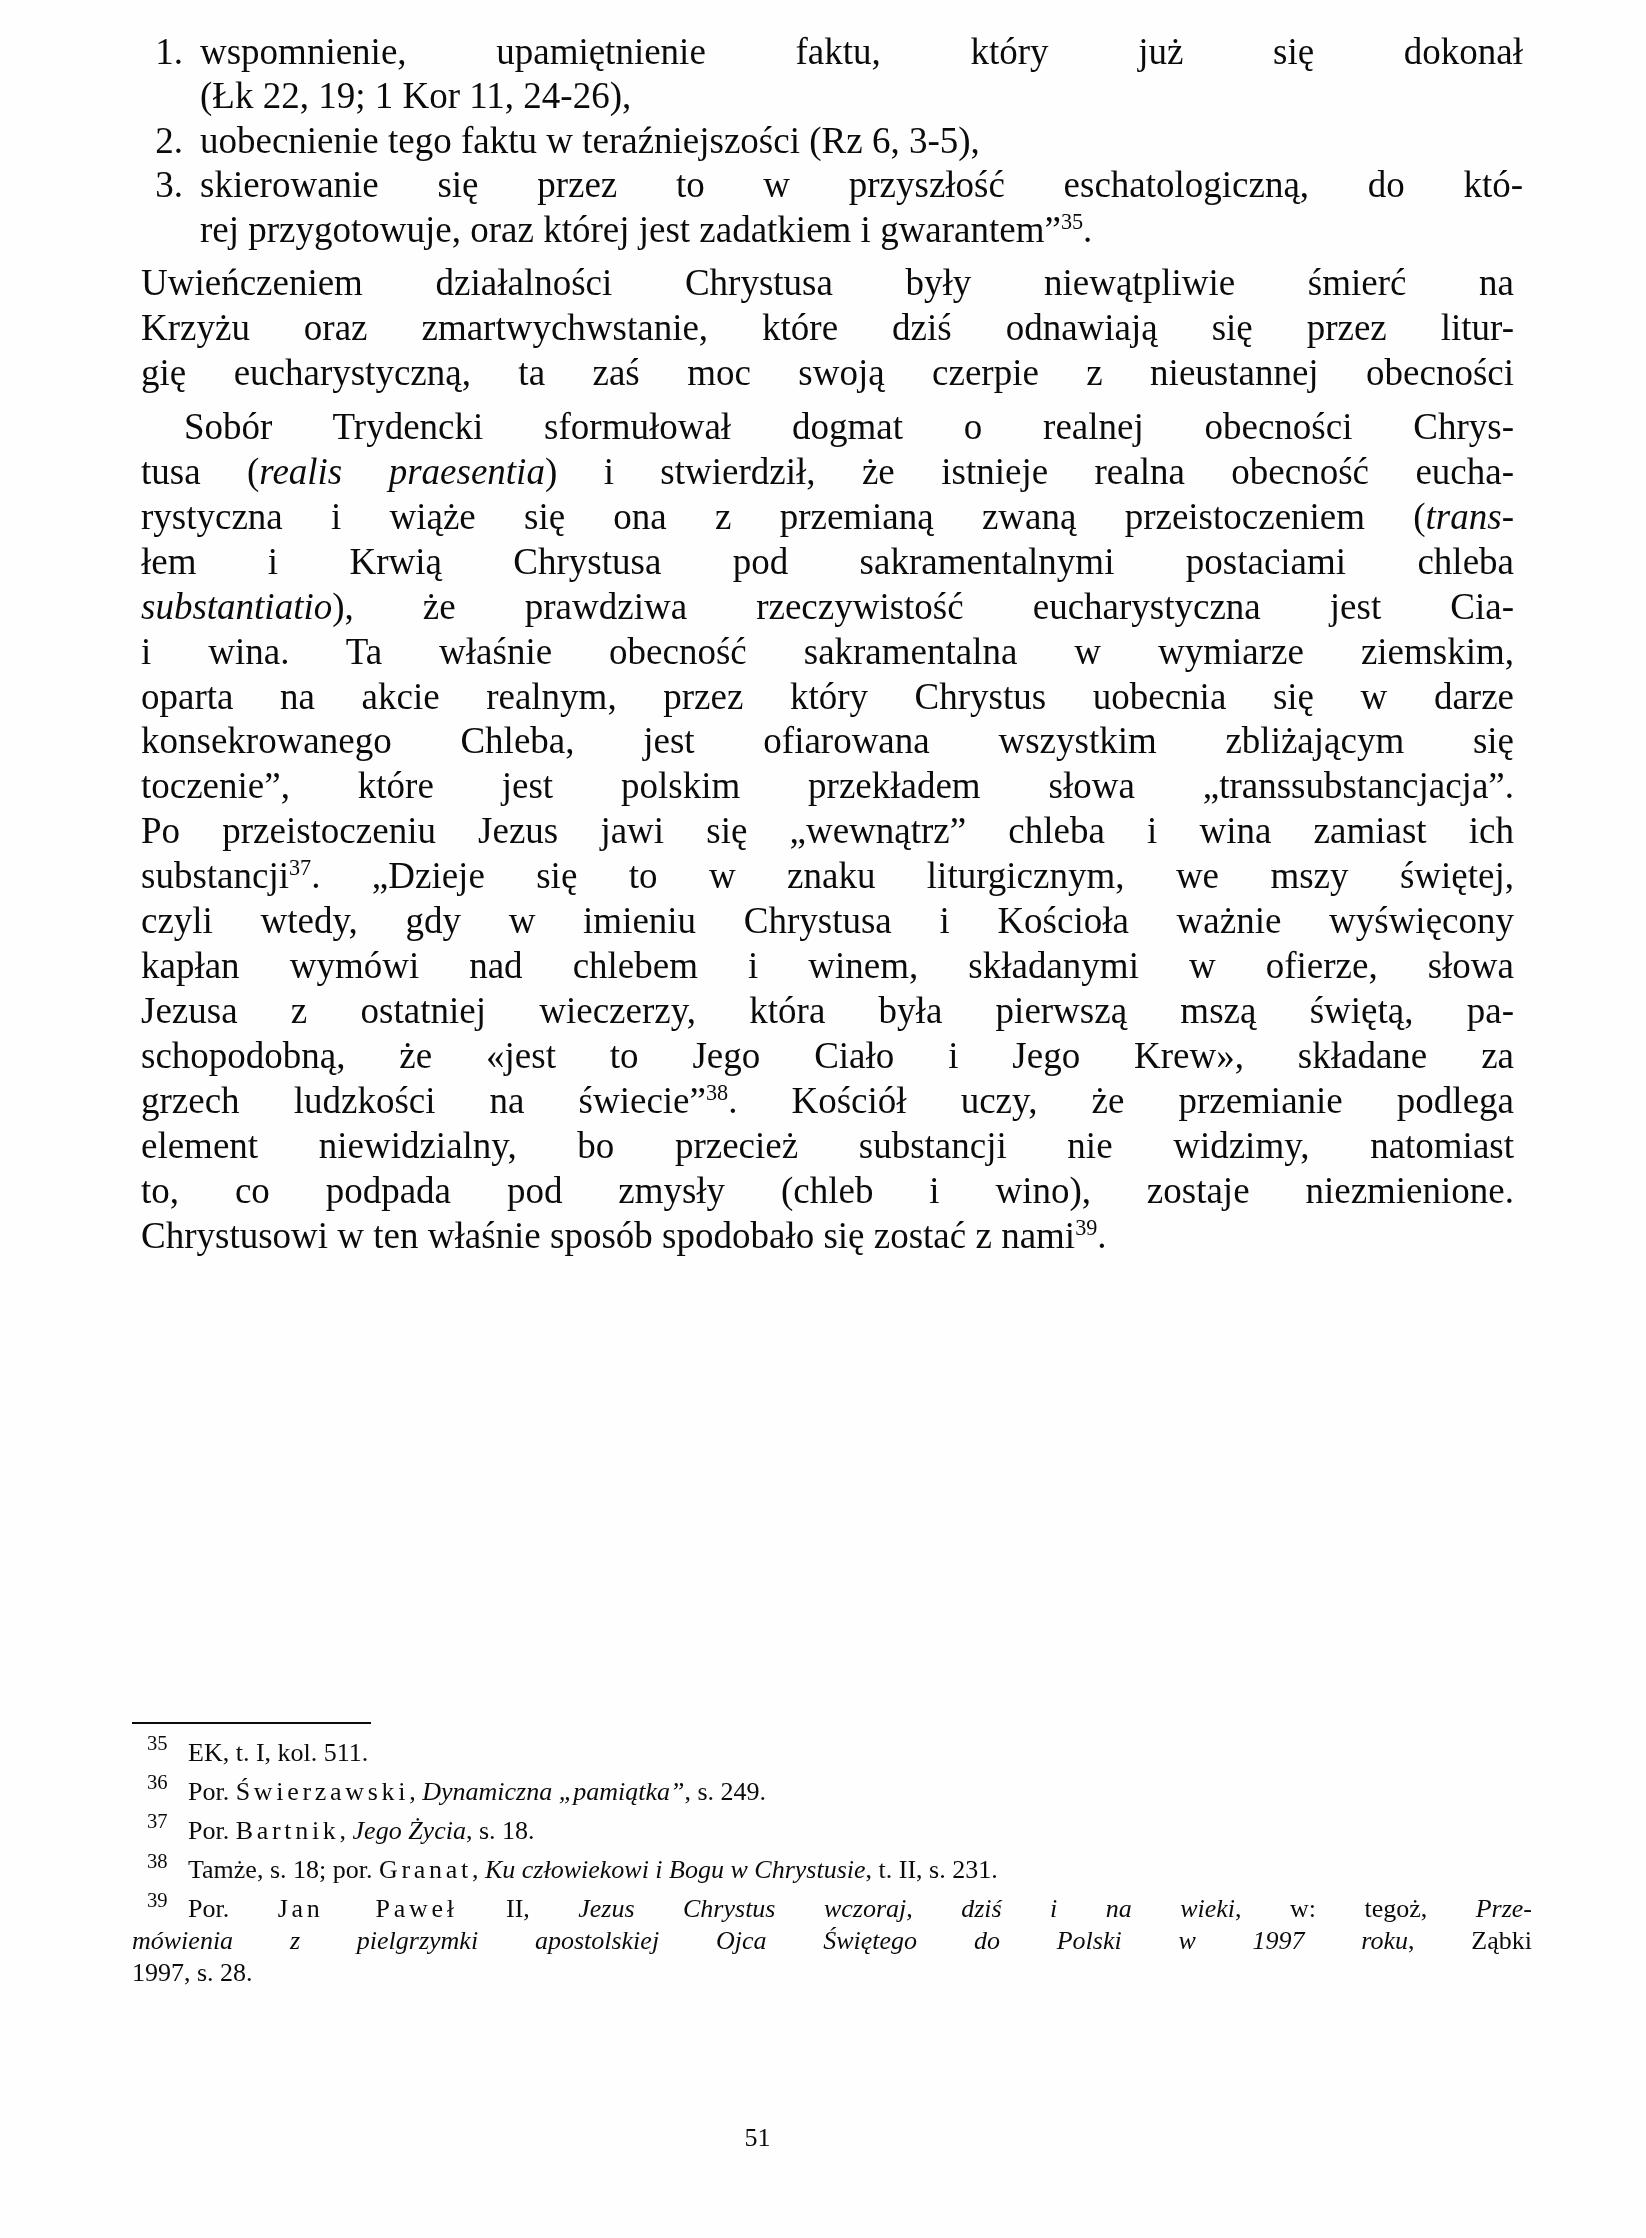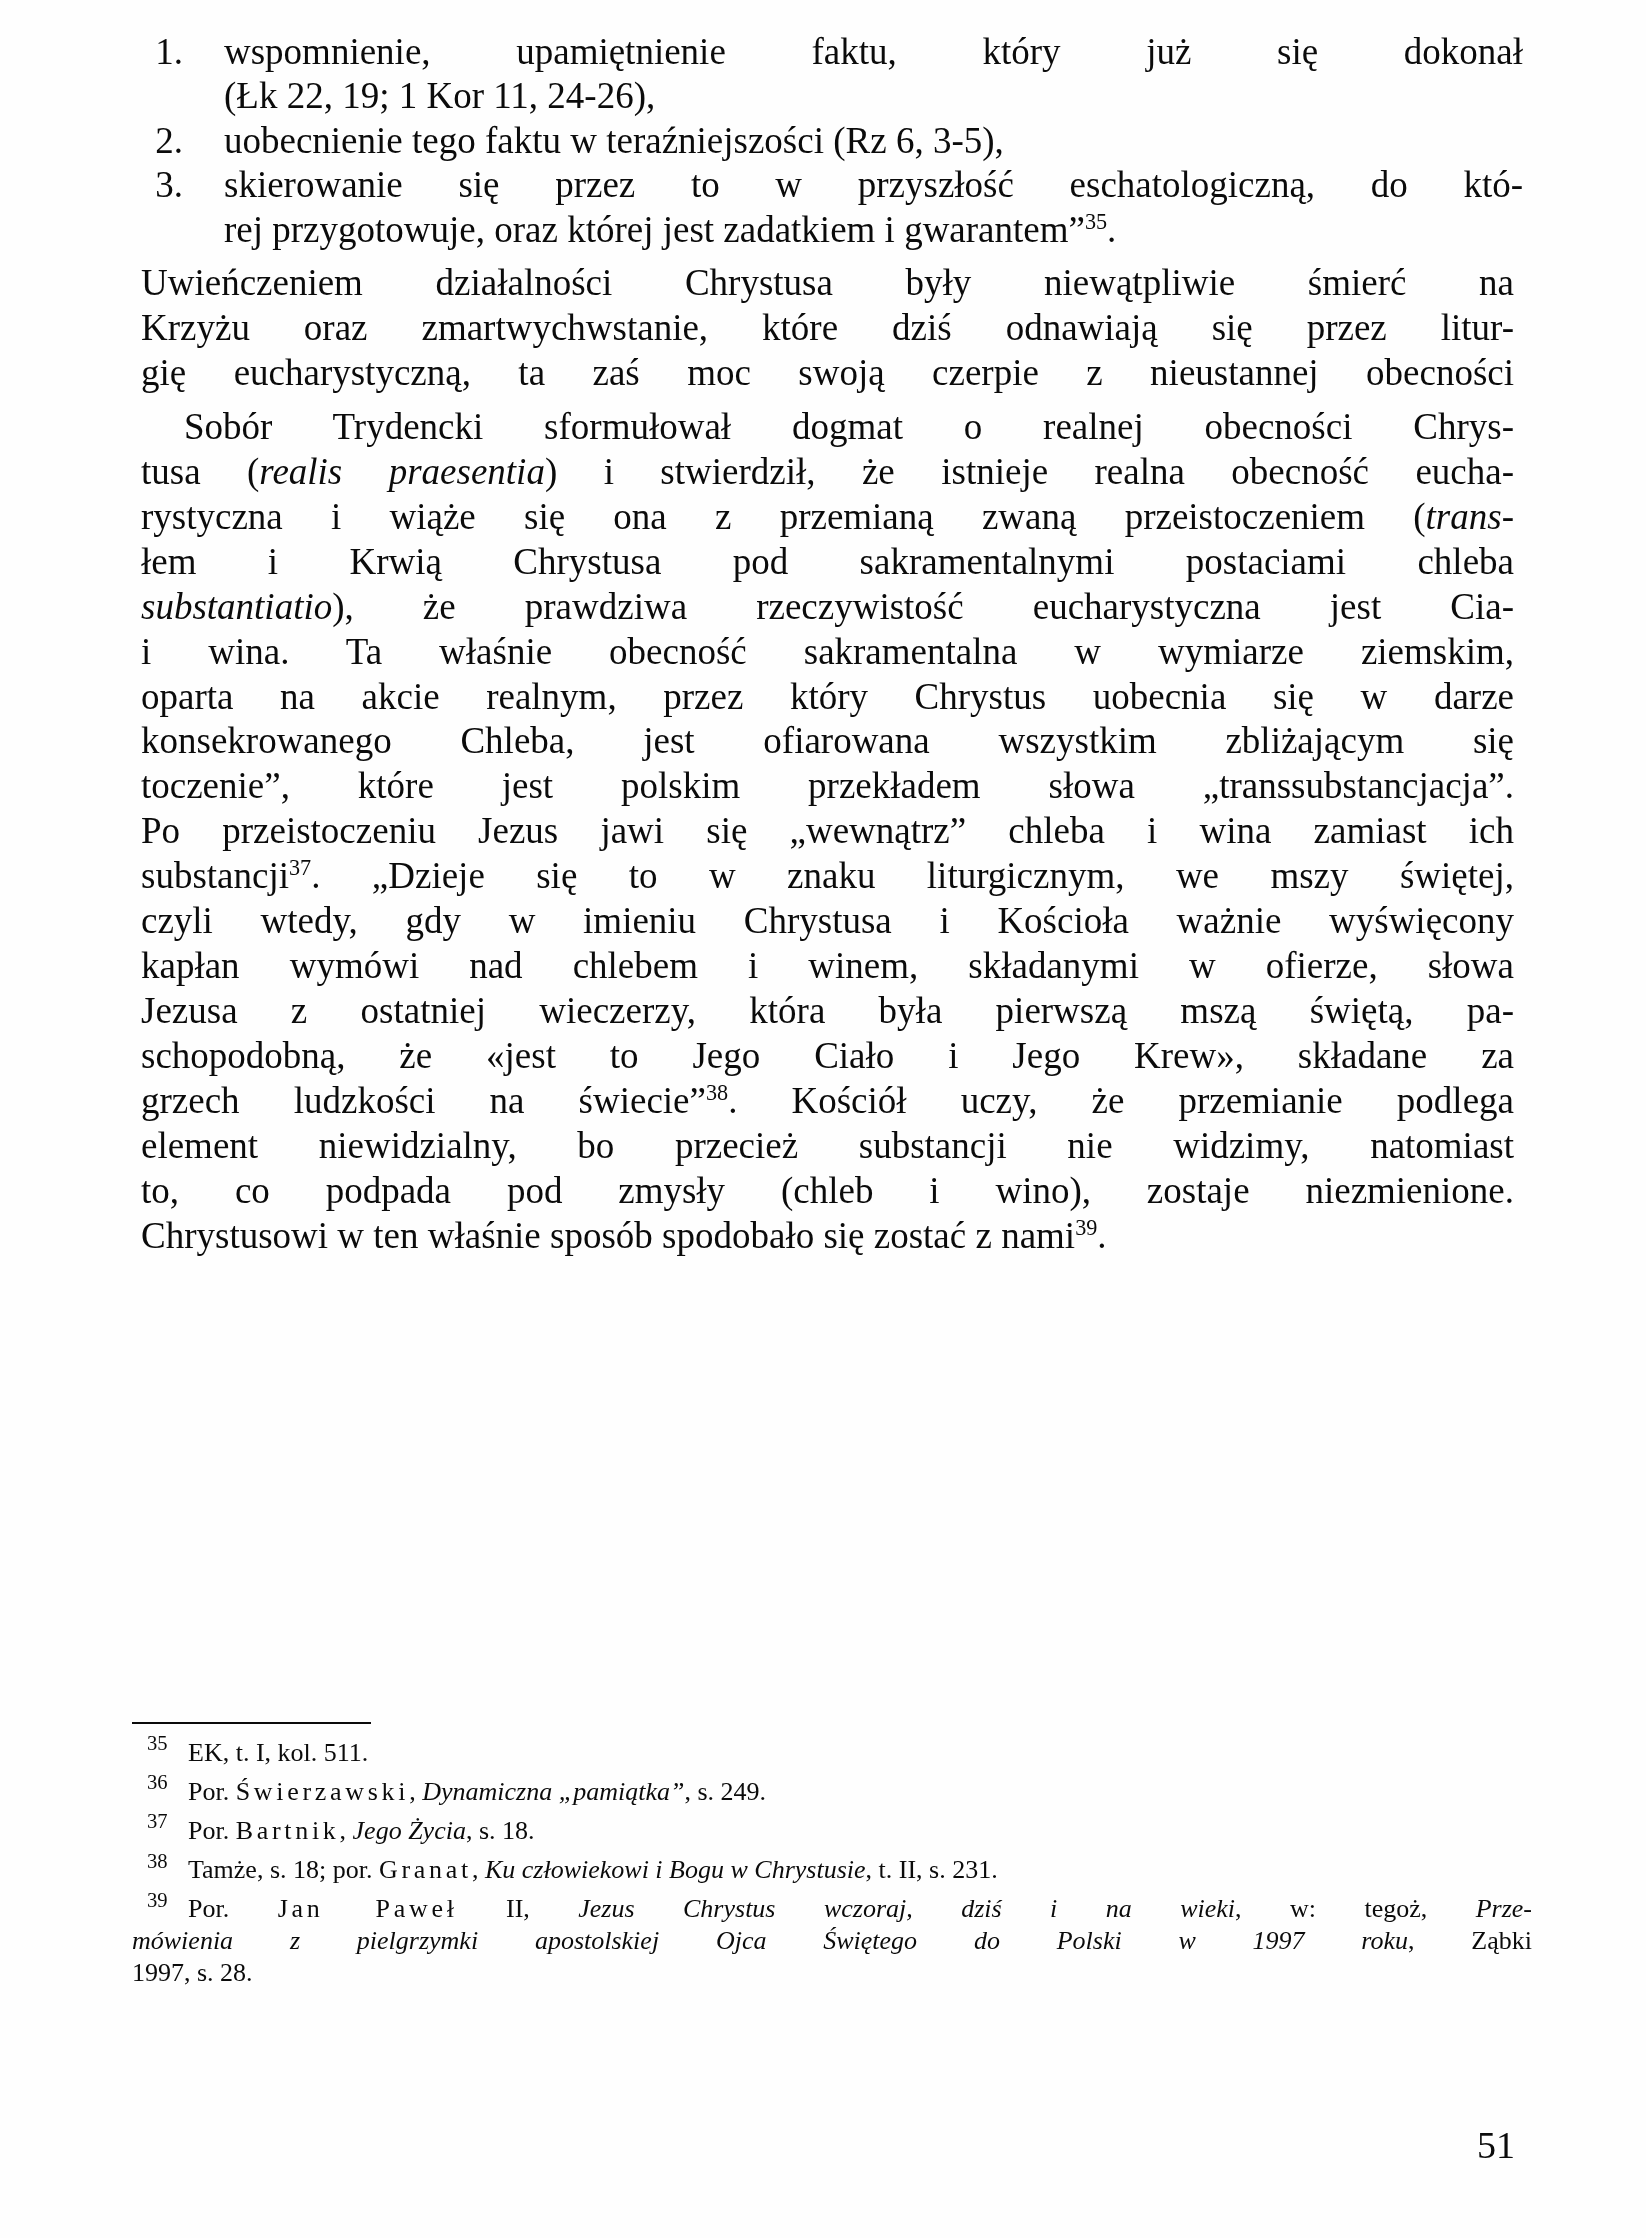--- a/index.html
+++ b/index.html
@@ -55,21 +55,20 @@
   .num-list li .marker {
     position: absolute;
     left: 0;
     top: 0;
     width: 51px;
     text-align: right;
   }
 
   .num-list li .li-text {
     display: block;
-    margin-left: 24px;
   }
 
   
   .jline {
     display: block;
     text-align: justify;
     text-align-last: justify;
     white-space: nowrap;
   }
   .jline.last {
@@ -156,22 +155,22 @@
     padding-left: 56px;
     display: block;
   }
 
   
   .page-number {
     position: absolute;
     left: 0;
     top: 2123px;
     width: 1515px;
-    text-align: right;
-    font-size: 38px;
+    text-align: center;
+    font-size: 26px;
   }
 </style>
 </head>
 <body>
 
 <div class="page">
 
   <div class="content">
 
     <ol class="num-list" id="numbered-list">

